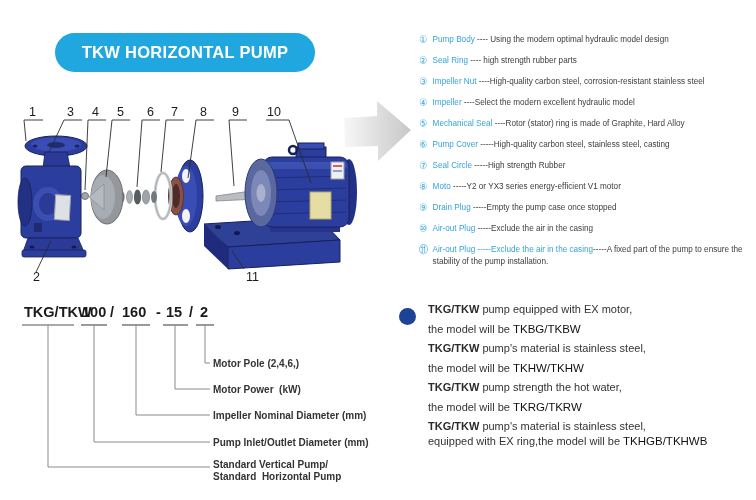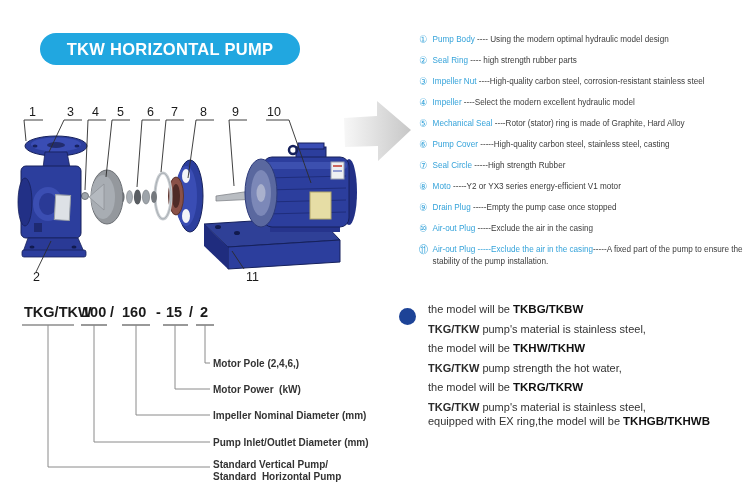--- a/index.html
+++ b/index.html
@@ -1,20 +1,20 @@
 <!DOCTYPE html>
 <html><head>
 <meta charset="utf-8">
 <style>
   html,body{margin:0;padding:0;background:#fff;}
   .page{position:relative;width:756px;height:500px;background:#ffffff;overflow:hidden;
         font-family:"Liberation Sans","DejaVu Sans",sans-serif;}
 
   
-  .banner{position:absolute;left:40px;top:33px;width:260px;height:32px;
+  .banner{position:absolute;left:55px;top:33px;width:260px;height:39px;
           background:#21a7e0;border-radius:20px;display:flex;align-items:center;justify-content:center;}
   .banner span{color:#ffffff;font-weight:bold;font-size:16.5px;letter-spacing:.3px;}
 
   
   .diagram{position:absolute;left:0;top:85px;}
   .diagram text{font-family:"Liberation Sans","DejaVu Sans",sans-serif;font-size:12.5px;fill:#1a1a1a;}
   .callout{stroke:#2b2b2b;stroke-width:.9;fill:none;}
 
   
   .parts{position:absolute;left:419px;top:33px;width:396px;transform:scaleX(.85);transform-origin:0 0;}
@@ -33,21 +33,21 @@
   .dec-line{stroke:#8a8a8a;stroke-width:1;fill:none;}
   .dec-under{stroke:#555555;stroke-width:1.2;}
 
   
   .notes{position:absolute;left:396px;top:303px;width:358px;font-size:11px;color:#333;}
   .note-dot{position:absolute;left:3px;top:5px;width:17px;height:17px;border-radius:50%;background:#1d4397;}
   .note-lines{margin-left:32px;}
   .note-line{height:19.5px;}
   .note-line.tight{height:14.5px;}
   .nprefix{font-weight:bold;color:#2b2b2b;}
-  .nmodel{font-weight:bold;color:#111;font-size:11.5px;}
+  .nmodel{font-weight:normal;color:#111;font-size:11.5px;}
 </style>
 </head>
 <body>
 
 <div class="page">
 
   <div class="banner">
     <span>TKW HORIZONTAL PUMP</span>
   </div>
 
@@ -247,20 +247,21 @@
       <text class="dec-label" x="213" y="419">Impeller Nominal Diameter (mm)</text>
       <text class="dec-label" x="213" y="446">Pump Inlet/Outlet Diameter (mm)</text>
       <text class="dec-label" x="213" y="468">Standard Vertical Pump/</text>
       <text class="dec-label" x="213" y="480">Standard  Horizontal Pump</text>
     </g>
   </svg>
 
   <div class="notes">
     <span class="note-dot"></span>
     <div class="note-lines">
+      <div class="note-line"><span class="nprefix">TKG/TKW</span><span> pump equipped with EX motor,</span></div>
       <div class="note-line"><span>the model will be </span><span class="nmodel">TKBG/TKBW</span></div>
       <div class="note-line"><span class="nprefix">TKG/TKW</span><span> pump's material is stainless steel,</span></div>
       <div class="note-line"><span>the model will be </span><span class="nmodel">TKHW/TKHW</span></div>
       <div class="note-line"><span class="nprefix">TKG/TKW</span><span> pump strength the hot water,</span></div>
       <div class="note-line"><span>the model will be </span><span class="nmodel">TKRG/TKRW</span></div>
       <div class="note-line tight"><span class="nprefix">TKG/TKW</span><span> pump's material is stainless steel,</span></div>
       <div class="note-line tight"><span>equipped with EX ring,the model will be </span><span class="nmodel">TKHGB/TKHWB</span></div>
     </div>
   </div>
 

